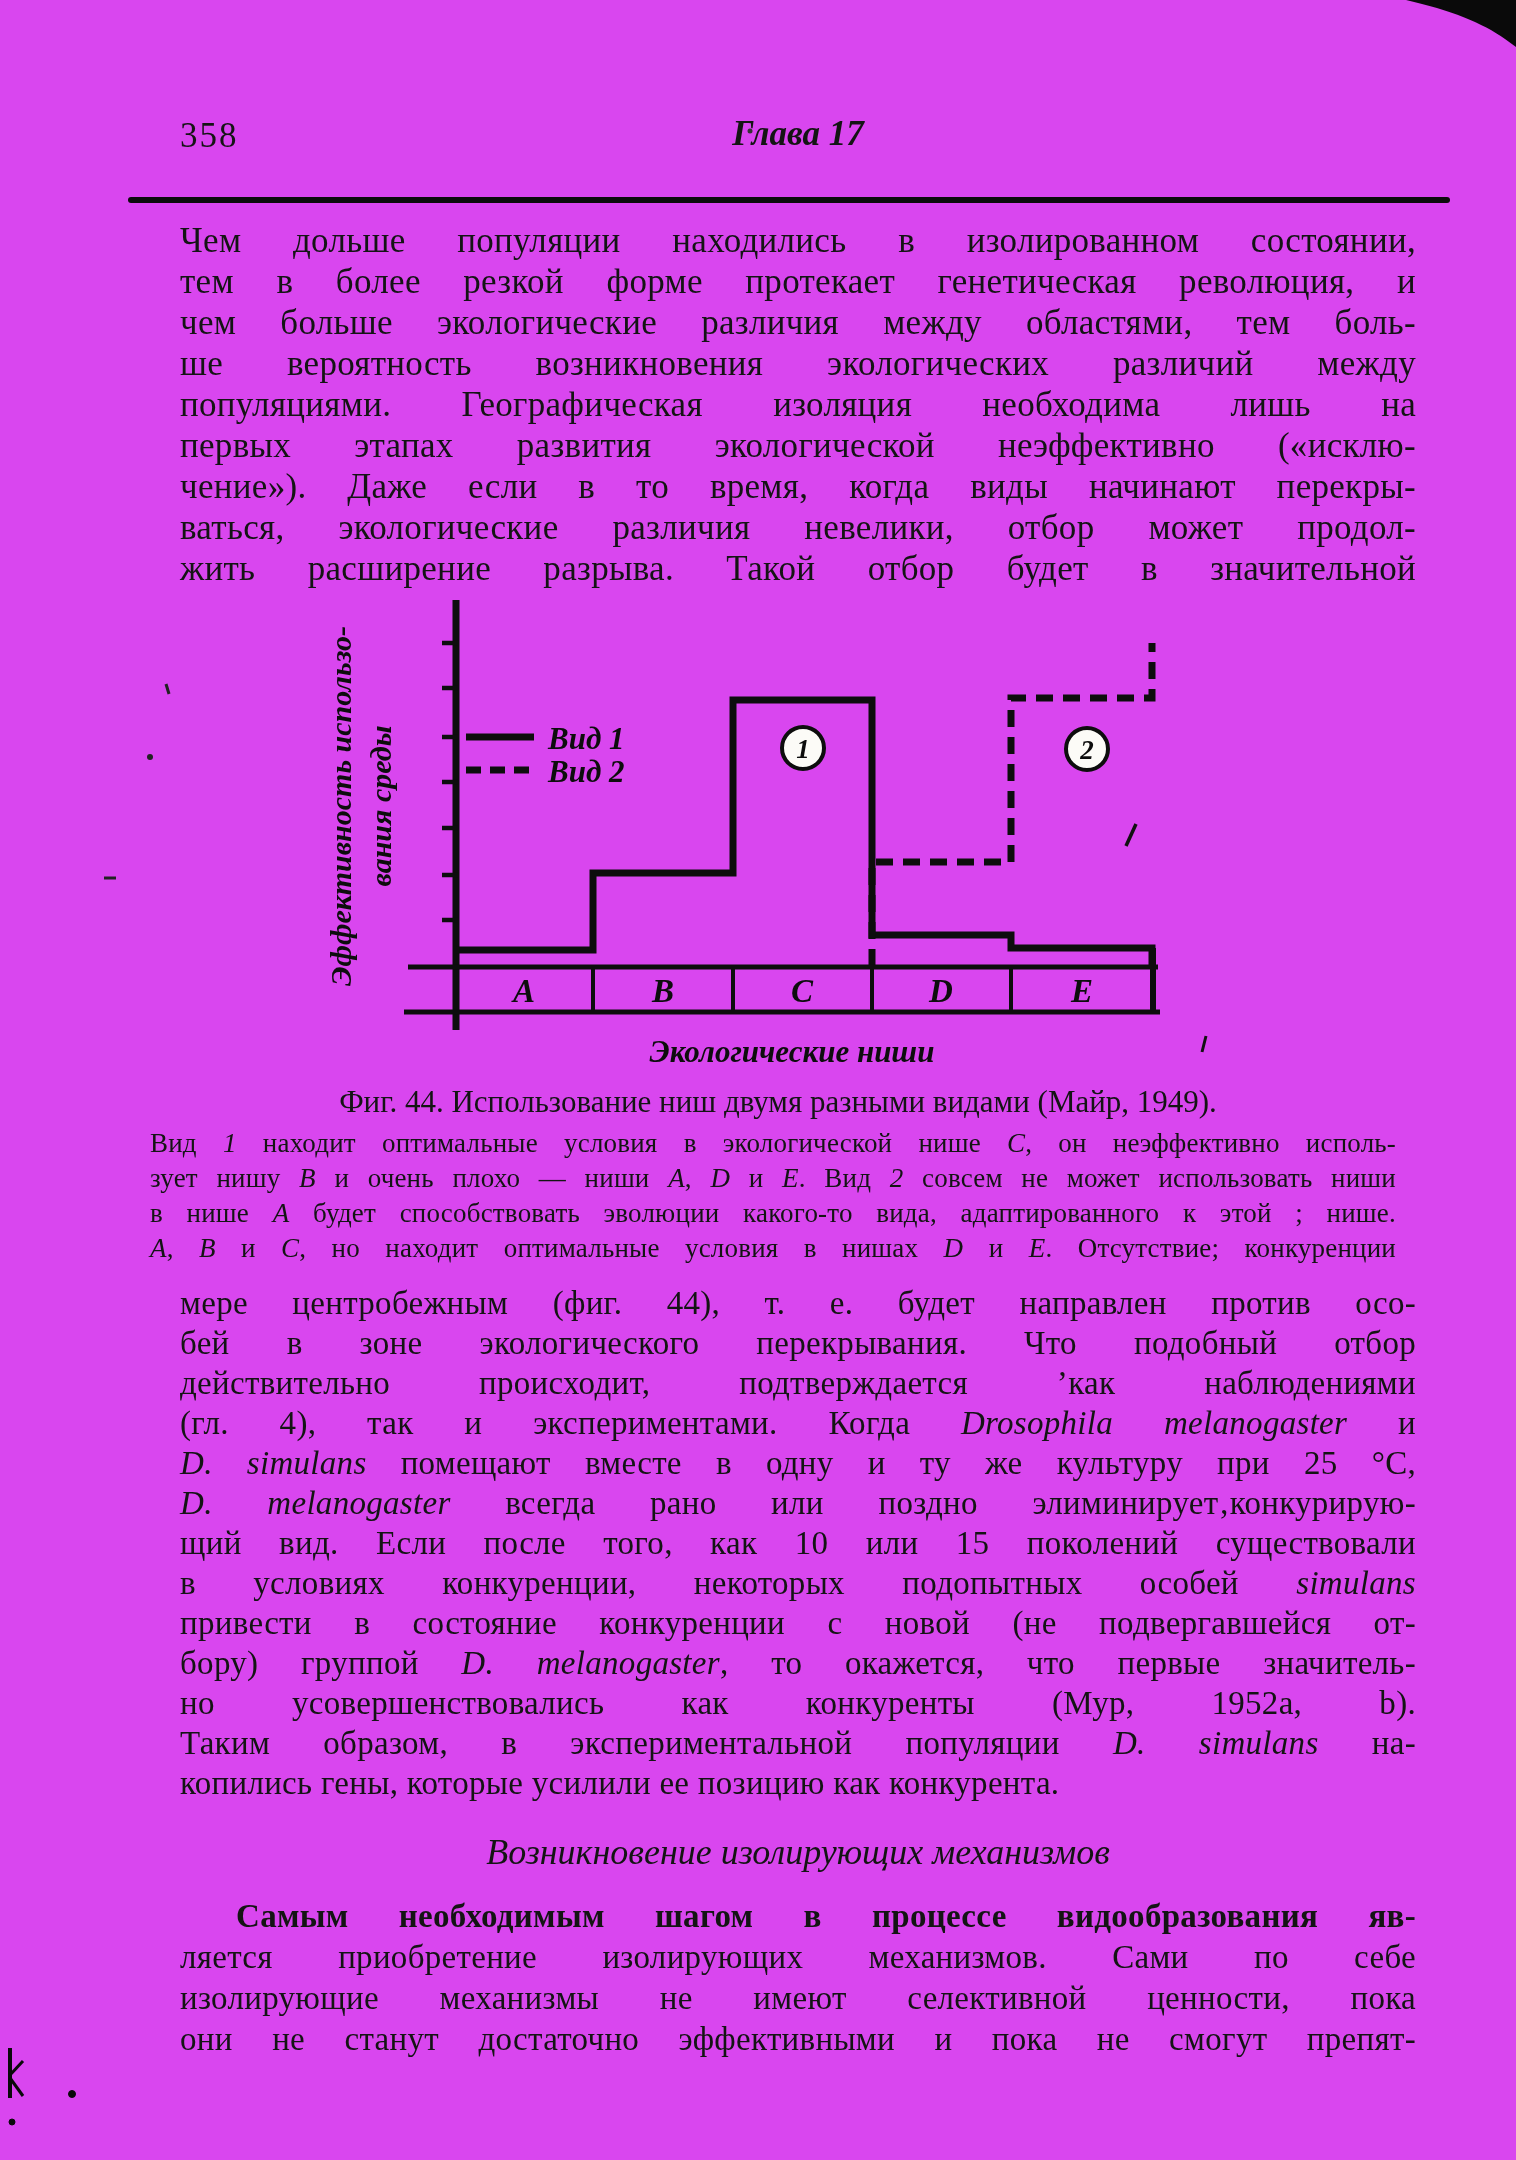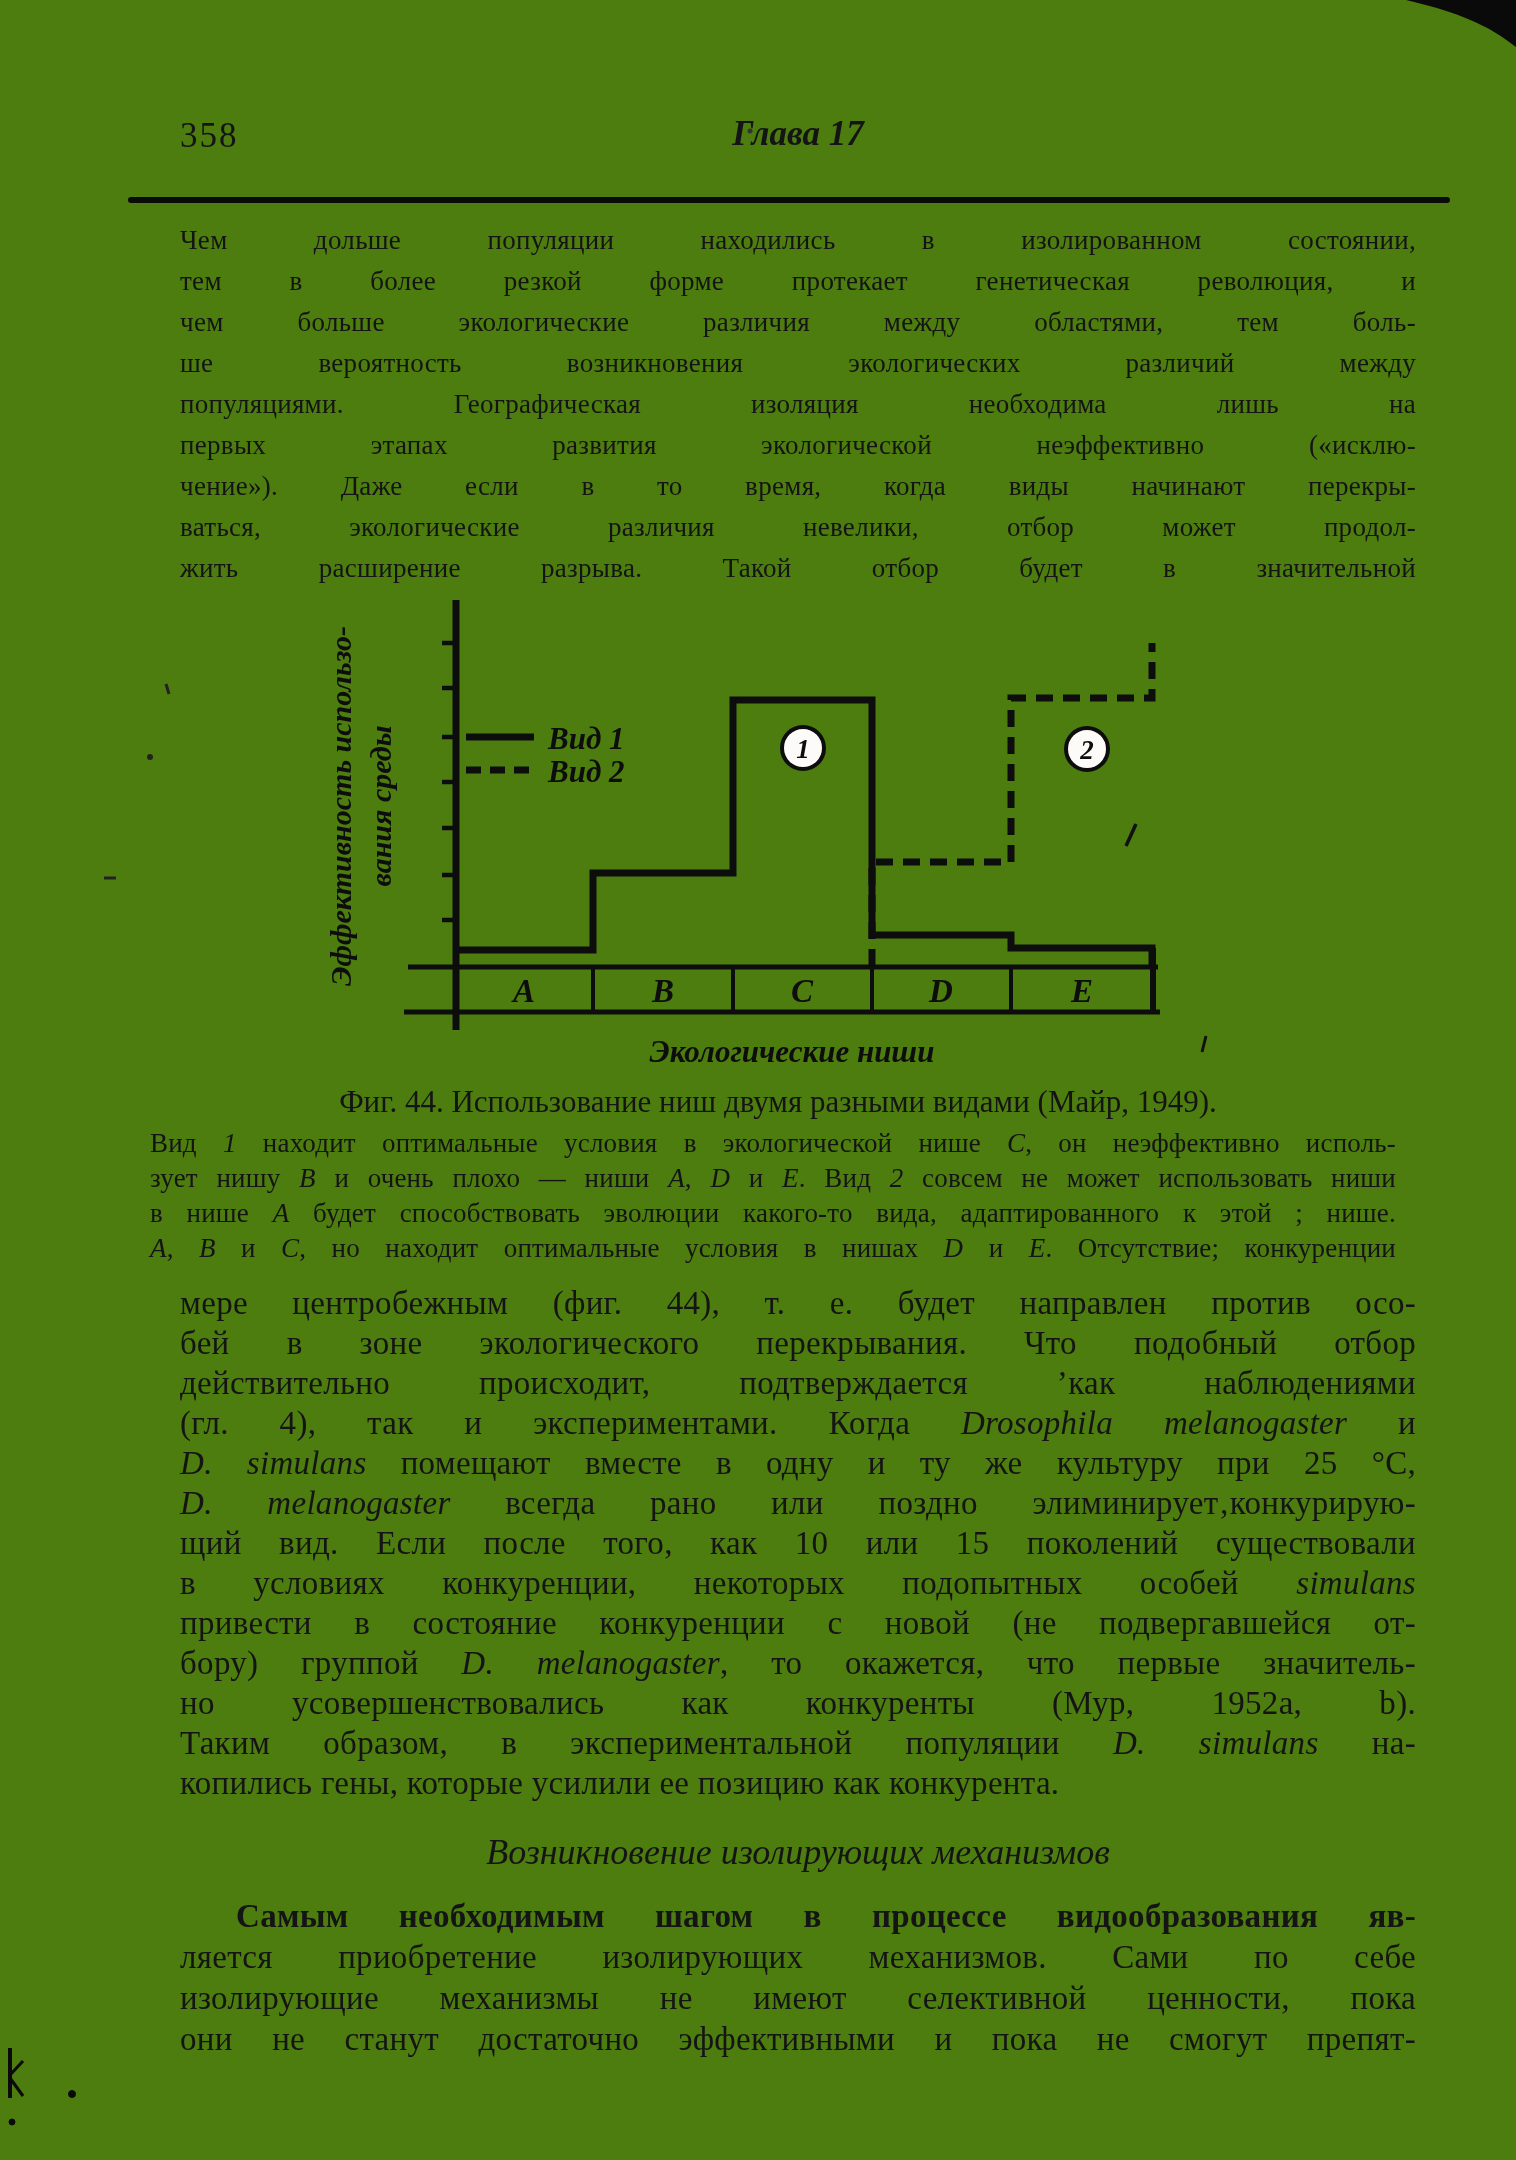--- a/index.html
+++ b/index.html
@@ -1,26 +1,26 @@
 <!DOCTYPE html>
 <html><head>
 <meta charset="utf-8">
 <style>
   html,body{margin:0;padding:0;}
   body{width:1516px;height:2160px;background:#d9d9d9;}
-  .page{position:absolute;left:0;top:0;width:1516px;height:2160px;background:#4d7c0f;overflow:hidden;
+  .page{position:absolute;left:0;top:0;width:1516px;height:2160px;background:#d946ef;overflow:hidden;
         color:#141414;font-family:"Liberation Serif","DejaVu Serif",serif;}
   .header{position:absolute;left:180px;top:114px;width:1236px;height:46px;font-size:35px;}
   .pagenum{position:absolute;left:0;top:2px;letter-spacing:2px;}
   .chapter{position:absolute;left:0;right:0;top:0;text-align:center;font-style:italic;font-weight:bold;}
   .rule{position:absolute;left:128px;top:197px;width:1322px;height:6px;background:#0b0b0b;border-radius:3px;}
   .para{position:absolute;left:180px;width:1236px;letter-spacing:0.3px;}
   .tl{text-align:justify;text-align-last:justify;}
   .tl.nolast{text-align-last:left;}
-  .p1{top:220px;font-size:27px;line-height:41px;}
+  .p1{top:220px;font-size:35px;line-height:41px;}
   .p2{top:1283px;font-size:33px;line-height:40px;}
   .p3{top:1896px;font-size:33px;line-height:41px;}
   .indent{text-indent:56px;font-weight:bold;}
   .caption-title{position:absolute;left:140px;width:1276px;top:1084px;text-align:center;font-size:31px;}
   .caption{position:absolute;left:150px;width:1246px;top:1126px;font-size:27px;line-height:35px;letter-spacing:0.2px;}
   .heading{position:absolute;left:180px;width:1236px;top:1831px;text-align:center;font-style:italic;font-size:36px;}
   .art{position:absolute;left:0;top:0;pointer-events:none;}
   .fig-text{font-family:"Liberation Serif","DejaVu Serif",serif;font-style:italic;font-weight:bold;fill:#0d0d0d;}
 </style>
 </head>

